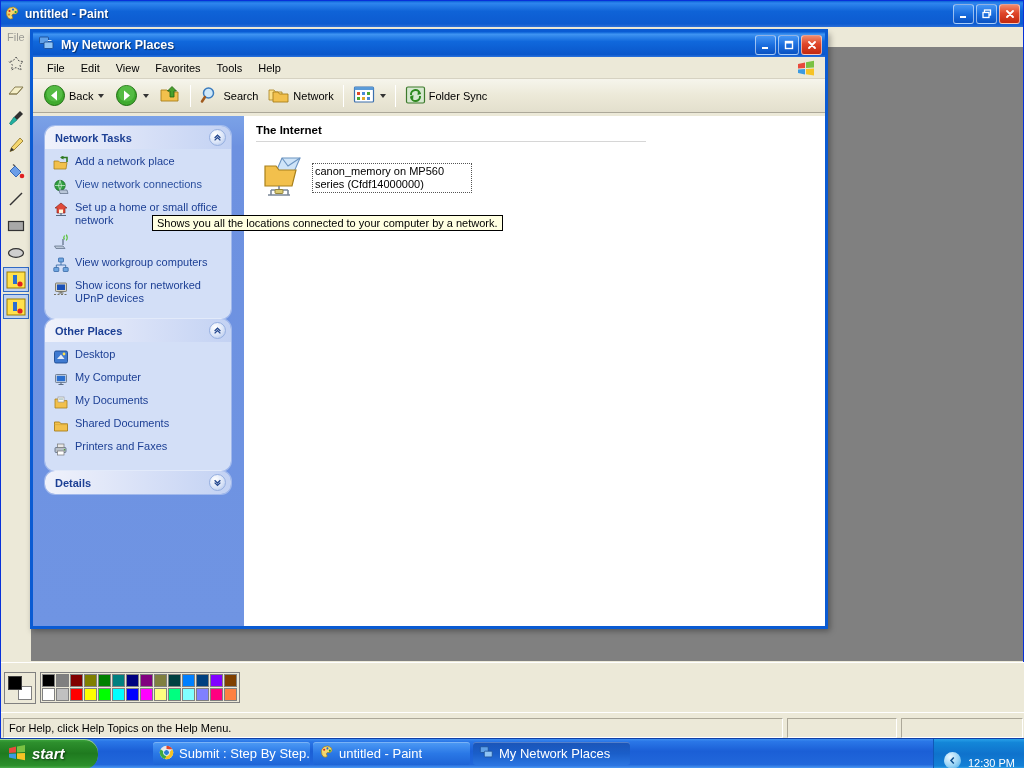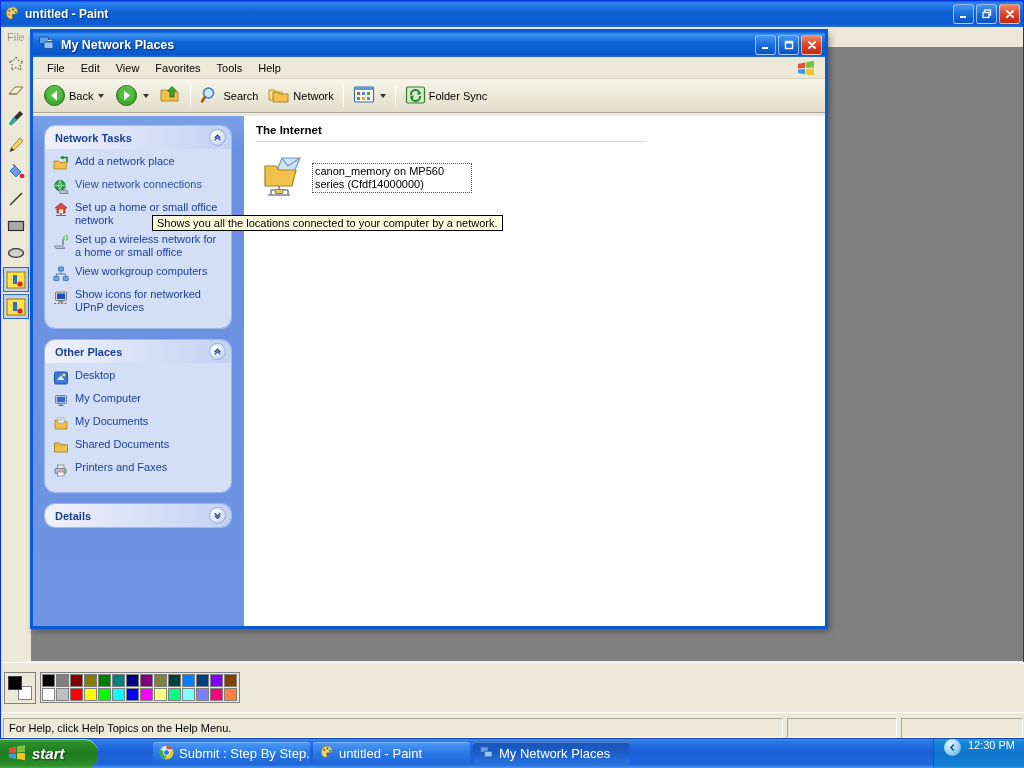--- a/index.html
+++ b/index.html
@@ -130,21 +130,21 @@
             border-top:4px solid #333; margin-left:2px; }
   .circ { width: 24px; height: 24px; border-radius: 50%; display:flex;
           align-items:center; justify-content:center; flex:none; }
 
   #exp-body { position:absolute; left:0; right:0; top:84px; bottom:0; display:flex;
               background:#fff; }
   #exp-sidebar {
     width: 211px; background: linear-gradient(180deg,#7ba2e7 0%,#6d91e0 6%,#6f94e3 100%);
     padding: 10px 0 0 12px; flex: none;
   }
-  .panel { width: 186px; margin-bottom: 12px; border-radius: 10px; overflow:hidden;
+  .panel { width: 186px; border-radius: 10px; overflow:hidden;
            box-shadow: 0 0 0 1px rgba(255,255,255,.35); }
   .panel-head {
     height: 23px; display:flex; align-items:center; position:relative;
     background: linear-gradient(90deg,#f0f2fb 0%,#d7e0f7 55%,#c3d2f3 100%);
     padding-left: 10px;
     font-weight: bold; font-size: 11px; color:#1c3f94;
   }
   .panel-head .chev {
     position:absolute; right:5px; top:3px; width:17px;height:17px;border-radius:50%;
     background: radial-gradient(circle at 35% 30%, #ffffff 0%, #dbe5f8 55%, #a9bfe8 100%);
@@ -194,21 +194,21 @@
   .tbitem {
     height: 23px; width: 157px; display:flex; align-items:center; gap:5px;
     padding-left: 6px; border-radius: 3px;
     background: linear-gradient(180deg,#4e9bf5 0%,#2a78e6 50%,#1e64d6 100%);
     color:#fff; font-size: 13px;
     box-shadow: inset 0 1px 0 rgba(255,255,255,.25);
     overflow: hidden; white-space: nowrap;
   }
   .tbitem.active { background: linear-gradient(180deg,#1b55b8 0%,#1a5ec9 50%,#2a74e0 100%); }
   #tray {
-    position:absolute; right:0; top:0; height:30px; display:flex; align-items:flex-start;
+    position:absolute; right:0; top:0; height:30px; display:flex; align-items:flex-end;
     gap: 7px; padding: 0 9px 0 10px;
     background: linear-gradient(180deg,#28a0e8 0%,#1386d8 12%,#0f72cc 50%,#1380d6 90%,#3eb0f0 100%);
     border-left: 1px solid #1059b8;
   }
   #tray .clock { color:#fff; font-size: 11px; }
   .trayarrow {
     width: 17px;height:17px;border-radius:50%;
     background: radial-gradient(circle at 35% 30%, #eaf7ff 0%, #95d2f5 55%, #3ba2e0 100%);
     display:flex;align-items:center;justify-content:center;
     color:#0b4f8f; font-size: 9px; font-weight: bold;
@@ -545,21 +545,20 @@
 
           <div class="task">
             <span class="ti">
               <svg width="16" height="16" viewBox="0 0 16 16">
                 <path d="M1.5 12 L10 12 L12 14.5 L3 14.5Z" fill="#b9c6d8" stroke="#5a6b82" stroke-width=".7"></path>
                 <path d="M10 11 L10 5" stroke="#5a6b82" stroke-width="1.2"></path>
                 <path d="M11.5 5.5 A3.5 3.5 0 0 1 11.5 1.5" fill="none" stroke="#5ac23a" stroke-width="1.2"></path>
                 <path d="M13.3 6.5 A5.6 5.6 0 0 0 13.3 0.6" fill="none" stroke="#5ac23a" stroke-width="1.2"></path>
               </svg>
             </span>
-            <span class="tx">Set up a wireless network for a home or small office</span>
           </div>
 
           <div class="task">
             <span class="ti">
               <svg width="16" height="16" viewBox="0 0 16 16">
                 <rect x="5.5" y="1" width="5" height="4" rx=".6" fill="#6fa6e0" stroke="#2a5b9e" stroke-width=".7"></rect>
                 <rect x="0.8" y="10.5" width="5" height="4" rx=".6" fill="#6fa6e0" stroke="#2a5b9e" stroke-width=".7"></rect>
                 <rect x="10.2" y="10.5" width="5" height="4" rx=".6" fill="#6fa6e0" stroke="#2a5b9e" stroke-width=".7"></rect>
                 <path d="M8 5 L8 8 M3.3 8 L12.7 8 M3.3 8 L3.3 10.5 M12.7 8 L12.7 10.5" stroke="#3a6ea8" stroke-width=".9" fill="none"></path>
               </svg>

